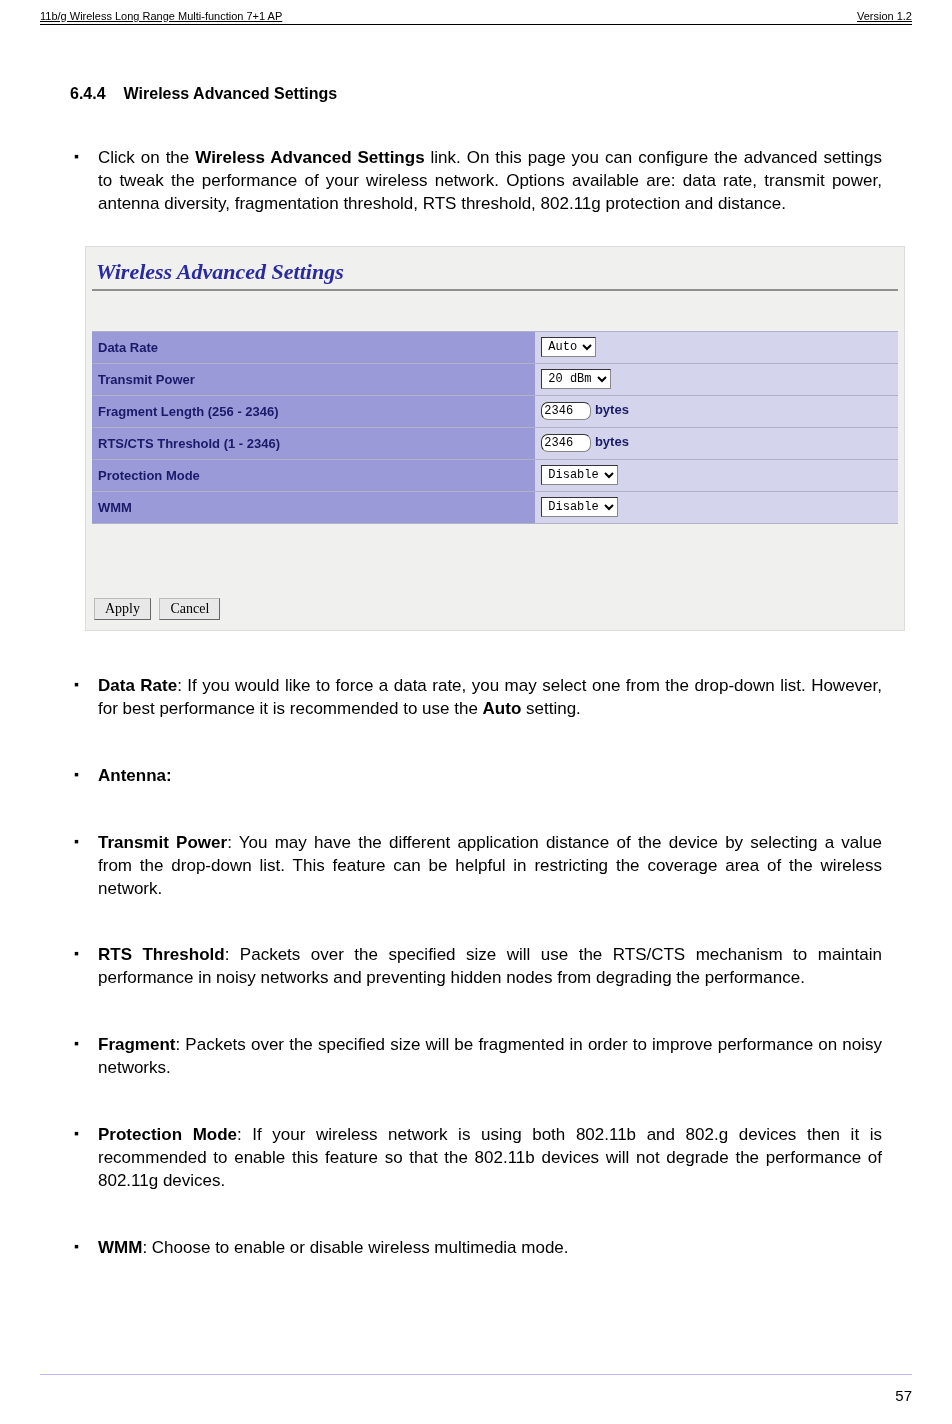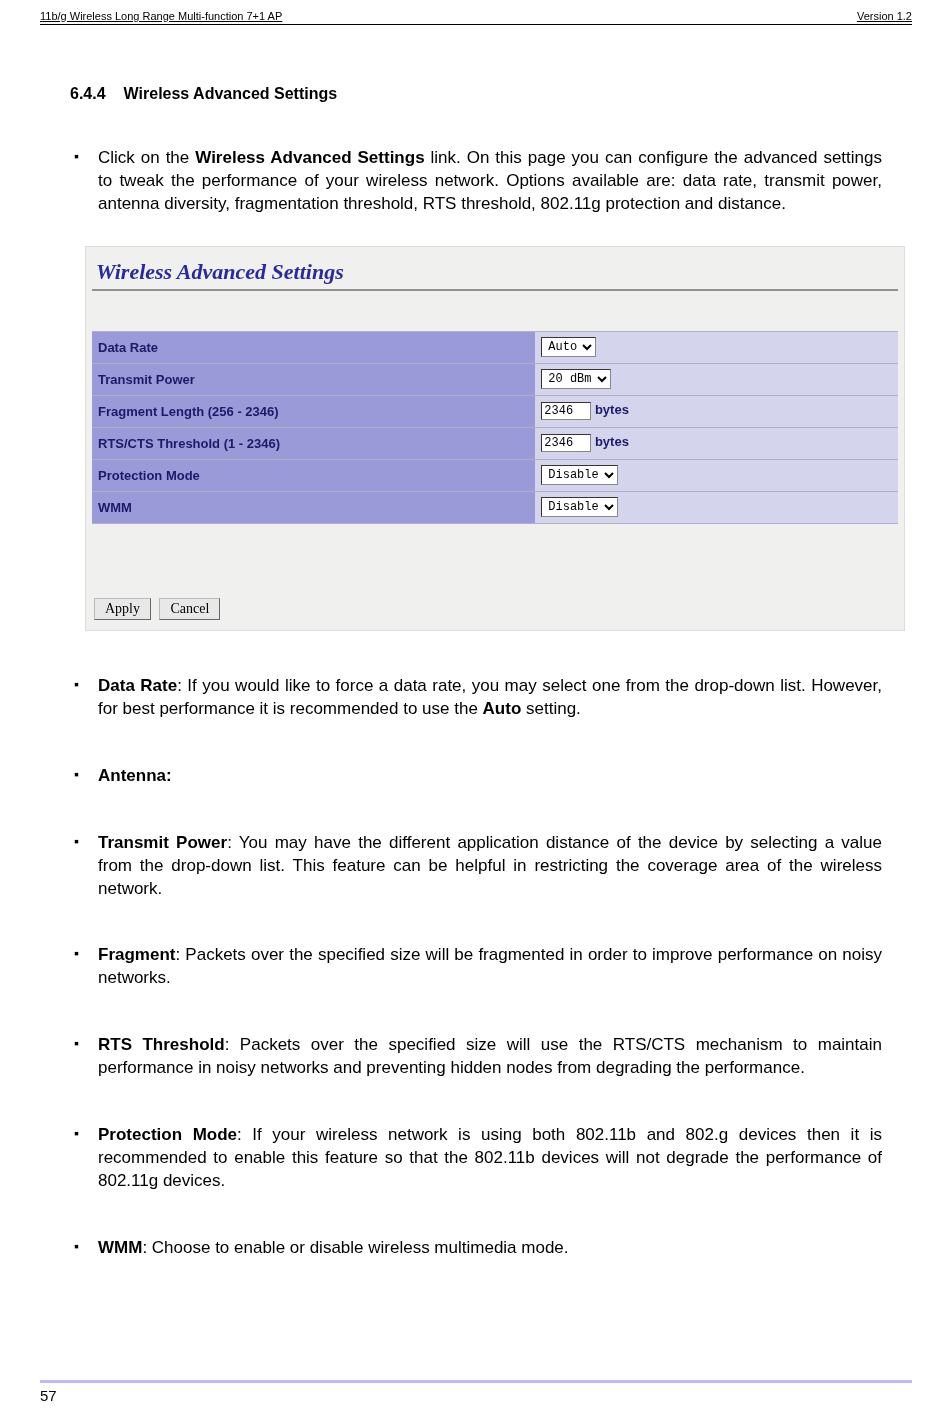--- a/index.html
+++ b/index.html
@@ -101,43 +101,44 @@
     color: #1a1a6a;
     font-weight: bold;
   }
   .value-cell select, .value-cell input[type=text] {
     font-family: "Courier New", monospace;
     font-size: 12px;
     background: #fff;
     border: 1px inset #888;
     padding: 1px 2px;
   }
-  .value-cell input[type=text]{ width: 44px; }
+  .value-cell input[type=text]{ width: 44px; border-radius: 7px; }
   .btn-row {
     margin-top: 70px;
     padding: 4px 2px;
   }
   .btn {
     font-family: "Times New Roman", serif;
     font-size: 14px;
     background: #e8e8e8;
     border: 1px outset #bbb;
     padding: 2px 10px;
     margin-right: 4px;
     cursor: pointer;
   }
 
   .footer {
     position: absolute;
     bottom: 20px;
     left: 40px;
     right: 40px;
-    border-top: 3px solid #c4b5fd;
+    border-top: 1px solid #c4b5fd;
+    text-align: right;
     font-size: 15px;
-    padding-top: 4px;
+    padding-top: 12px;
   }
 </style>
 </head>
 <body>
 
 <div class="page">
 
   <div class="header-row">
     <span>11b/g Wireless Long Range Multi-function 7+1 AP</span>
     <span>Version 1.2</span>
@@ -193,24 +194,24 @@
     <li>
       <span class="bold">Data Rate</span><span>: If you would like to force a data rate, you may select one from the drop-down list. However, for best performance it is recommended to use the </span><span class="bold">Auto</span><span> setting.</span>
     </li>
     <li>
       <span class="bold">Antenna:</span>
     </li>
     <li>
       <span class="bold">Transmit Power</span><span>: You may have the different application distance of the device by selecting a value from the drop-down list. This feature can be helpful in restricting the coverage area of the wireless network.</span>
     </li>
     <li>
+      <span class="bold">RTS Threshold</span><span>: Packets over the specified size will use the RTS/CTS mechanism to maintain performance in noisy networks and preventing hidden nodes from degrading the performance.</span>
+    </li>
+    <li>
       <span class="bold">Fragment</span><span>: Packets over the specified size will be fragmented in order to improve performance on noisy networks.</span>
-    </li>
-    <li>
-      <span class="bold">RTS Threshold</span><span>: Packets over the specified size will use the RTS/CTS mechanism to maintain performance in noisy networks and preventing hidden nodes from degrading the performance.</span>
     </li>
     <li>
       <span class="bold">Protection Mode</span><span>: If your wireless network is using both 802.11b and 802.g devices then it is recommended to enable this feature so that the 802.11b devices will not degrade the performance of 802.11g devices.</span>
     </li>
     <li>
       <span class="bold">WMM</span><span>: Choose to enable or disable wireless multimedia mode.</span>
     </li>
   </ul>
 
   <div class="footer">

